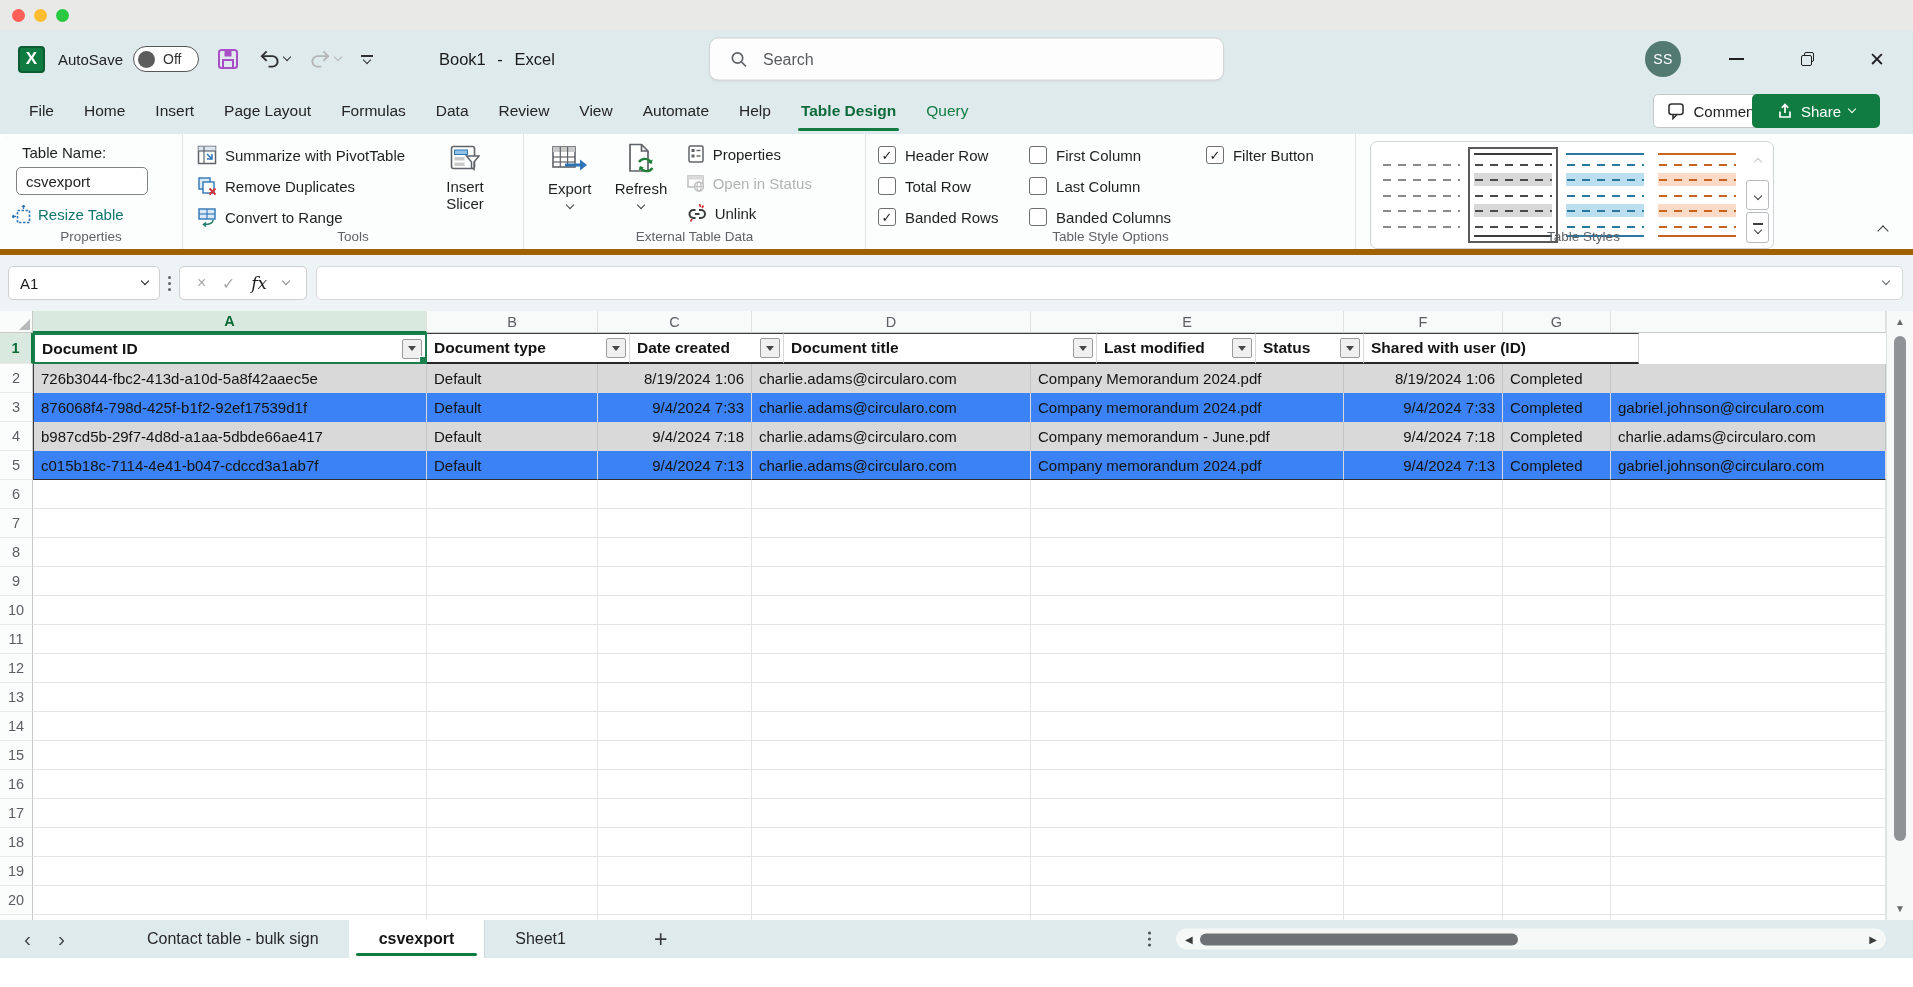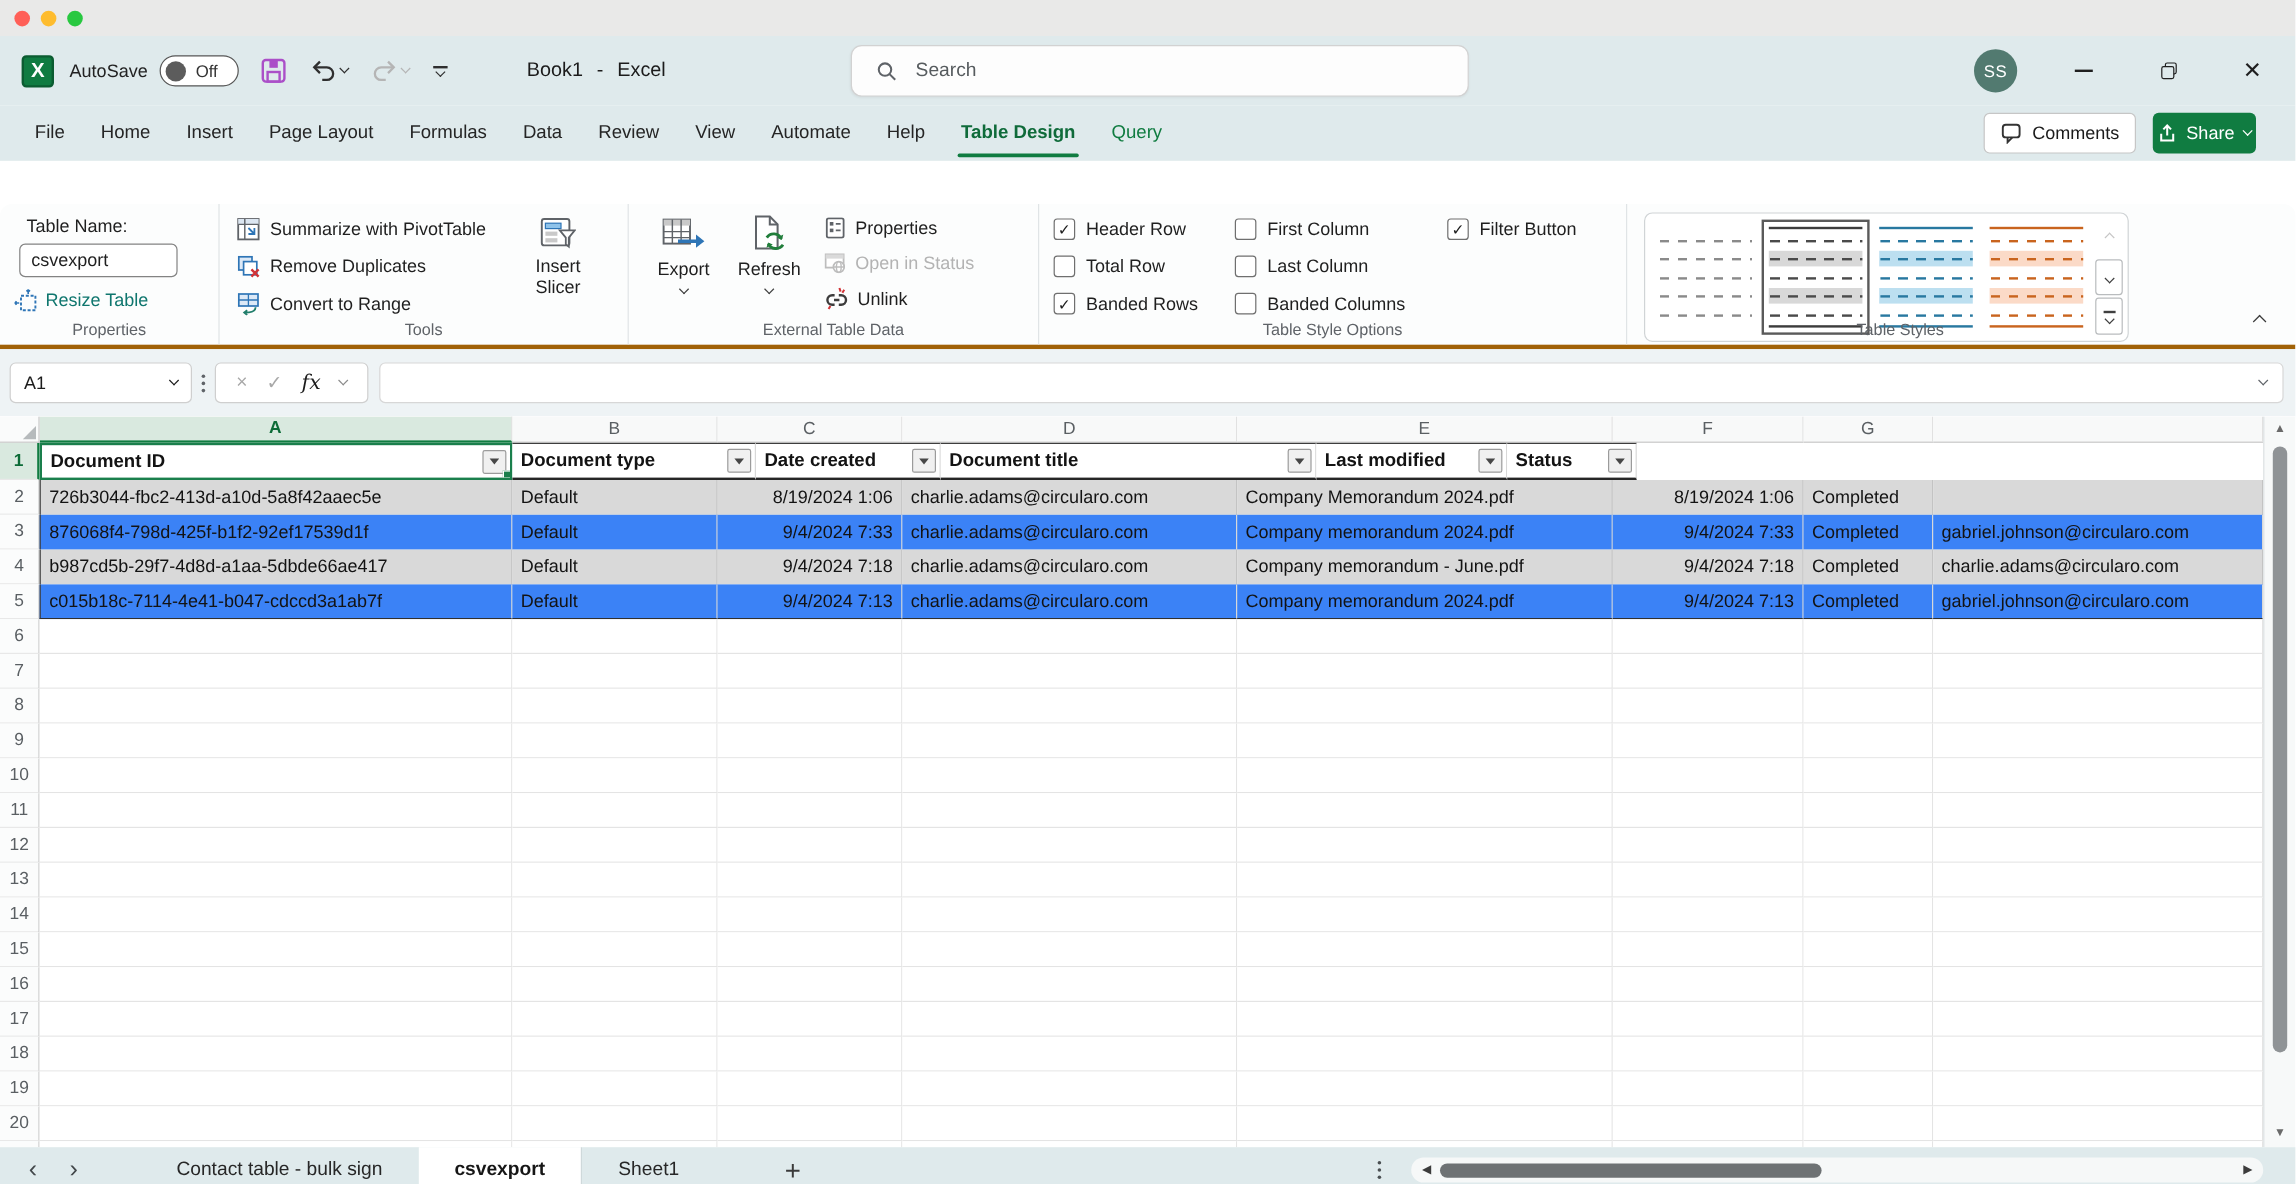--- a/index.html
+++ b/index.html
@@ -33,24 +33,24 @@
   .close-x{font-size:19px;color:#1f1f1f;line-height:1;}
 
   
   #tabrow{height:46px;background:#dfeaec;position:relative;display:flex;align-items:stretch;flex:none;}
   #ribbon-tab-list{display:flex;align-items:stretch;padding-left:14px;}
   .rtab{font-size:15.5px;color:#252525;padding:0 15px;display:flex;align-items:center;position:relative;white-space:nowrap;}
   .rtab.active{color:#0f6b3a;font-weight:700;}
   .rtab.active::after{content:"";position:absolute;left:12px;right:12px;bottom:3px;height:3px;background:#107C41;border-radius:2px;}
   .rtab.contextual{color:#107C41;}
   .comments-btn{position:absolute;right:133px;top:50%;transform:translateY(-50%);display:flex;align-items:center;gap:8px;background:#fff;border:1px solid #c6c6c6;border-radius:5px;height:34px;padding:0 13px;font-size:15px;color:#1b1b1b;box-sizing:border-box;}
-  .share-btn{position:absolute;right:33px;top:50%;transform:translateY(-50%);display:flex;align-items:center;gap:8px;background:#107C41;border-radius:5px;height:34px;padding:0 4px;font-size:15px;color:#fff;box-sizing:border-box;}
+  .share-btn{position:absolute;right:33px;top:50%;transform:translateY(-50%);display:flex;align-items:center;gap:8px;background:#107C41;border-radius:5px;height:34px;padding:0 25px;font-size:15px;color:#fff;box-sizing:border-box;}
 
   
-  #ribbon-body{height:121px;background:#fcfdfd;border-bottom:4px solid #a16207;border-radius:10px 10px 0 0;display:flex;position:relative;flex:none;box-sizing:border-box;margin-top:36px;}
+  #ribbon-body{height:121px;background:#fcfdfd;border-bottom:6px solid #a16207;border-radius:10px 10px 0 0;display:flex;position:relative;flex:none;box-sizing:border-box;}
   .rgroup{position:relative;flex:none;box-sizing:border-box;}
   .rgroup + .rgroup{border-left:1px solid #e0e4e6;}
   .group-label{position:absolute;bottom:5px;left:0;right:0;text-align:center;font-size:13.5px;color:#5f6368;}
   .g-properties{width:182px}.g-tools{width:341px}.g-external{width:342px}.g-options{width:490px}.g-styles{width:456px}
   .tn-label{margin:10px 0 0 22px;font-size:15px;color:#1f1f1f;}
   .tn-input{margin:6px 0 0 16px;width:132px;height:28px;border:1px solid #838383;border-radius:5px;background:#fff;font-size:15px;color:#1f1f1f;padding:0 9px;display:flex;align-items:center;box-sizing:border-box;}
   .resize-btn{margin:10px 0 0 12px;display:flex;align-items:center;gap:7px;font-size:15px;color:#0f766e;}
   .tools-flex{display:flex;}
   .tools-stack{display:flex;flex-direction:column;margin:11px 0 0 14px;gap:11px;width:232px;}
   .small-btn{display:flex;align-items:center;gap:8px;font-size:15px;color:#1f1f1f;white-space:nowrap;}
@@ -519,20 +519,23 @@
               <div class="filter-btn"></div>
             </div>
             <div class="cell th" style="width: 159px;">
               <span>Last modified</span>
               <div class="filter-btn"></div>
             </div>
             <div class="cell th" style="width: 108px;">
               <span>Status</span>
               <div class="filter-btn"></div>
             </div>
+            <div class="cell th" style="width: 275px;">
+              <span>Shared with user (ID)</span>
+            </div>
           </div>
           <div class="sheet-row">
             <div class="rownum">2</div>
             <div class="cell band tl" style="width: 394px;">726b3044-fbc2-413d-a10d-5a8f42aaec5e</div>
             <div class="cell band" style="width: 171px;">Default</div>
             <div class="cell band r" style="width: 154px;">8/19/2024 1:06</div>
             <div class="cell band" style="width: 279px;">charlie.adams@circularo.com</div>
             <div class="cell band" style="width: 313px;">Company Memorandum 2024.pdf</div>
             <div class="cell band r" style="width: 159px;">8/19/2024 1:06</div>
             <div class="cell band" style="width: 108px;">Completed</div>

